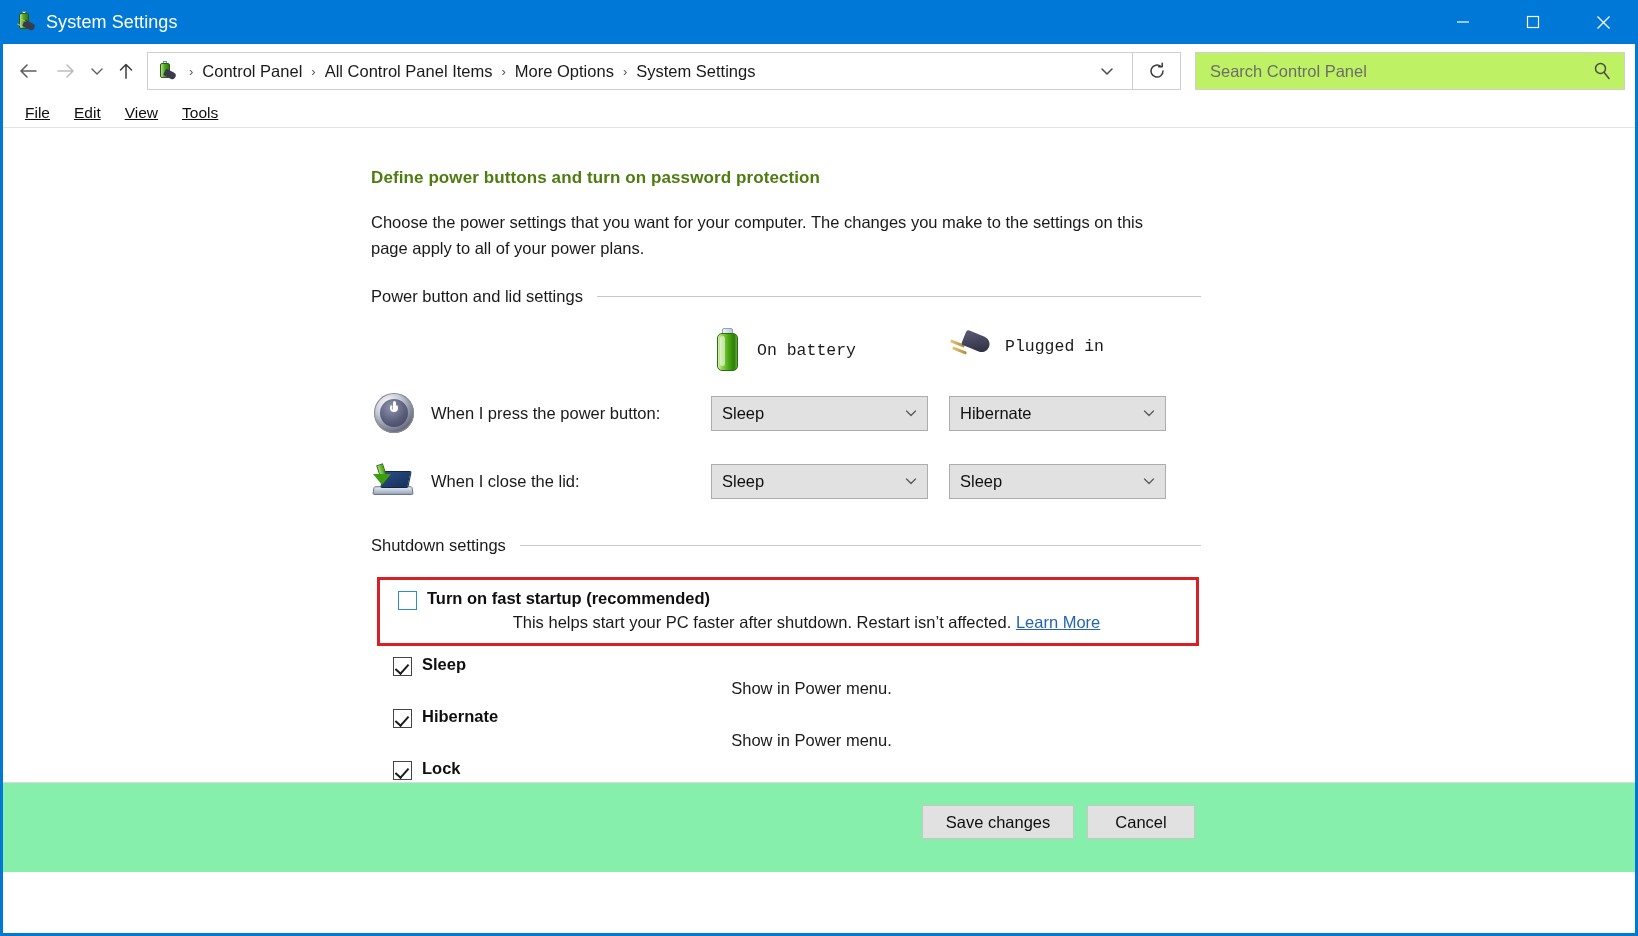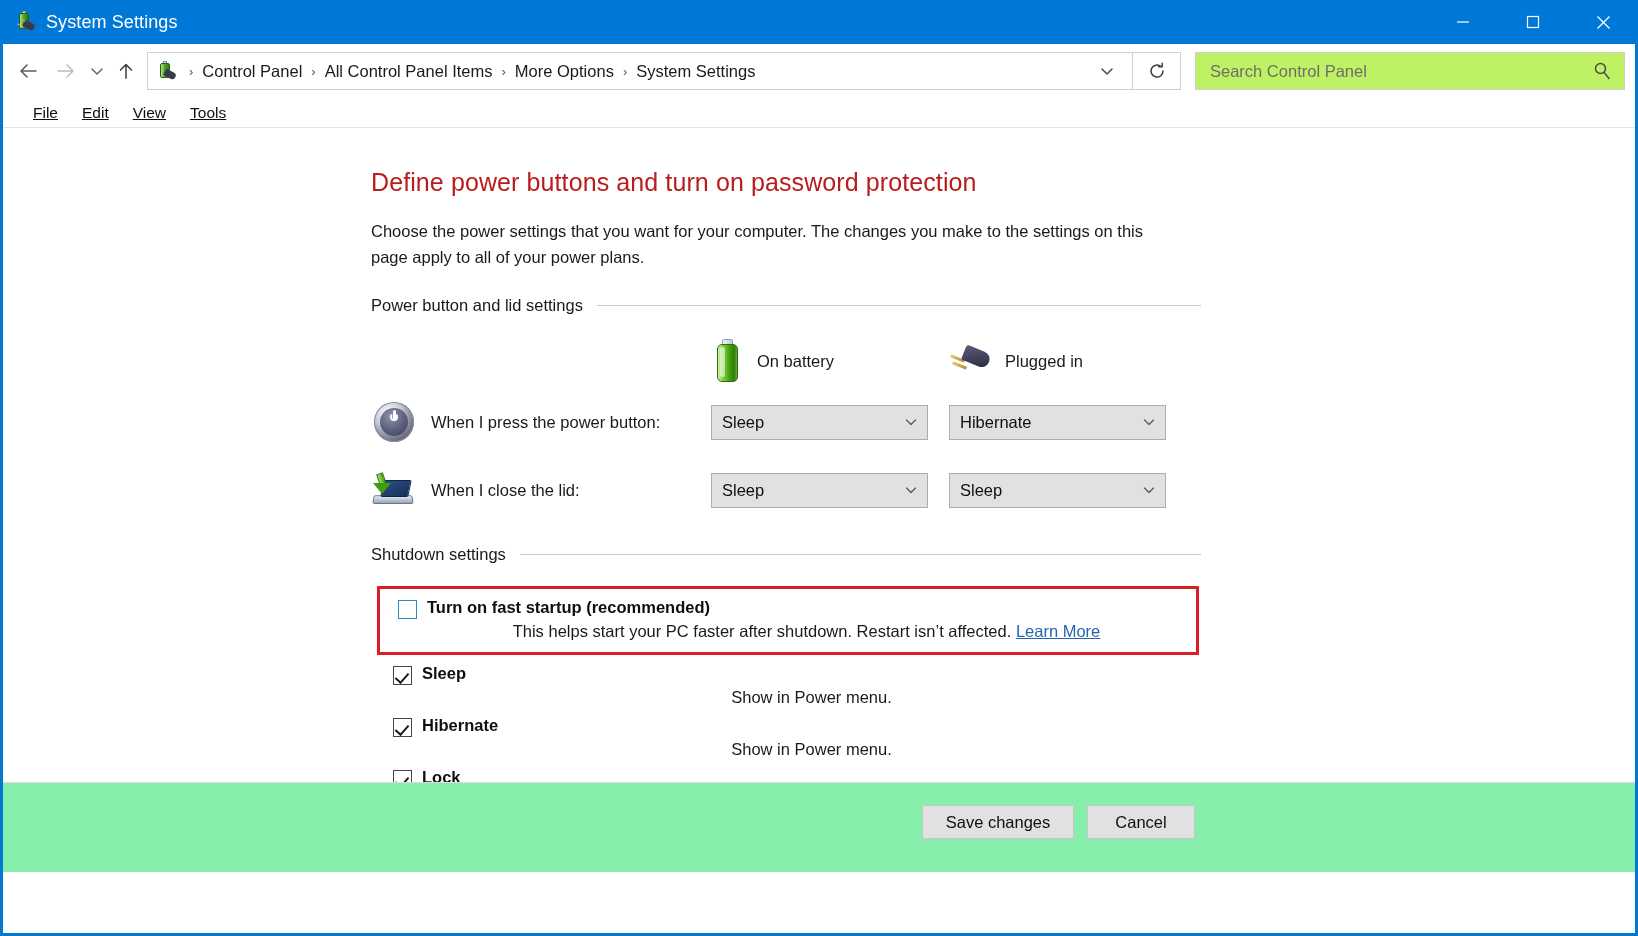--- a/index.html
+++ b/index.html
@@ -187,21 +187,21 @@
     font-size: 16.5px;
     color: #6d6d6d;
   }
   .search-icon { color: #4a4a4a; display:flex; align-items:center; }
 
   
   .menubar {
     height: 30px;
     display: flex;
     align-items: center;
-    padding-left: 18px;
+    padding-left: 10px;
     border-bottom: 1px solid #e4e4e4;
     background: #ffffff;
   }
   .menu-item {
     font-size: 15.5px;
     color: #0f0f0f;
     padding: 2px 12px;
   }
   .menu-item u { text-decoration: underline; }
 
@@ -212,23 +212,23 @@
     background: #ffffff;
     overflow: hidden;
   }
   .inner {
     position: absolute;
     left: 368px;
     top: 40px;
     width: 830px;
   }
   h1.page-title {
-    font-size: 25px;
-    font-weight: 400;
-    color: #b91c1c;
+    font-size: 17px;
+    font-weight: 700;
+    color: #4d7c0f;
     margin: 0 0 22px 0;
     letter-spacing: 0.1px;
   }
   .page-desc {
     font-size: 16.5px;
     color: #1a1a1a;
     line-height: 1.55;
     margin: 0 0 26px 0;
     width: 812px;
   }
@@ -246,24 +246,25 @@
   }
   .group-header .rule {
     flex: 1;
     height: 1px;
     background: #c8c8c8;
   }
 
   
   .col-head {
     display: flex;
-    align-items: center;
+    align-items: flex-start;
     margin-left: 340px;
     margin-bottom: 12px;
     height: 48px;
+    font-family: Liberation Mono, monospace;
   }
   .col-head .col {
     display: flex;
     align-items: center;
     width: 238px;
   }
   .col-head .col .cap {
     font-size: 16.5px;
     color: #1a1a1a;
   }

